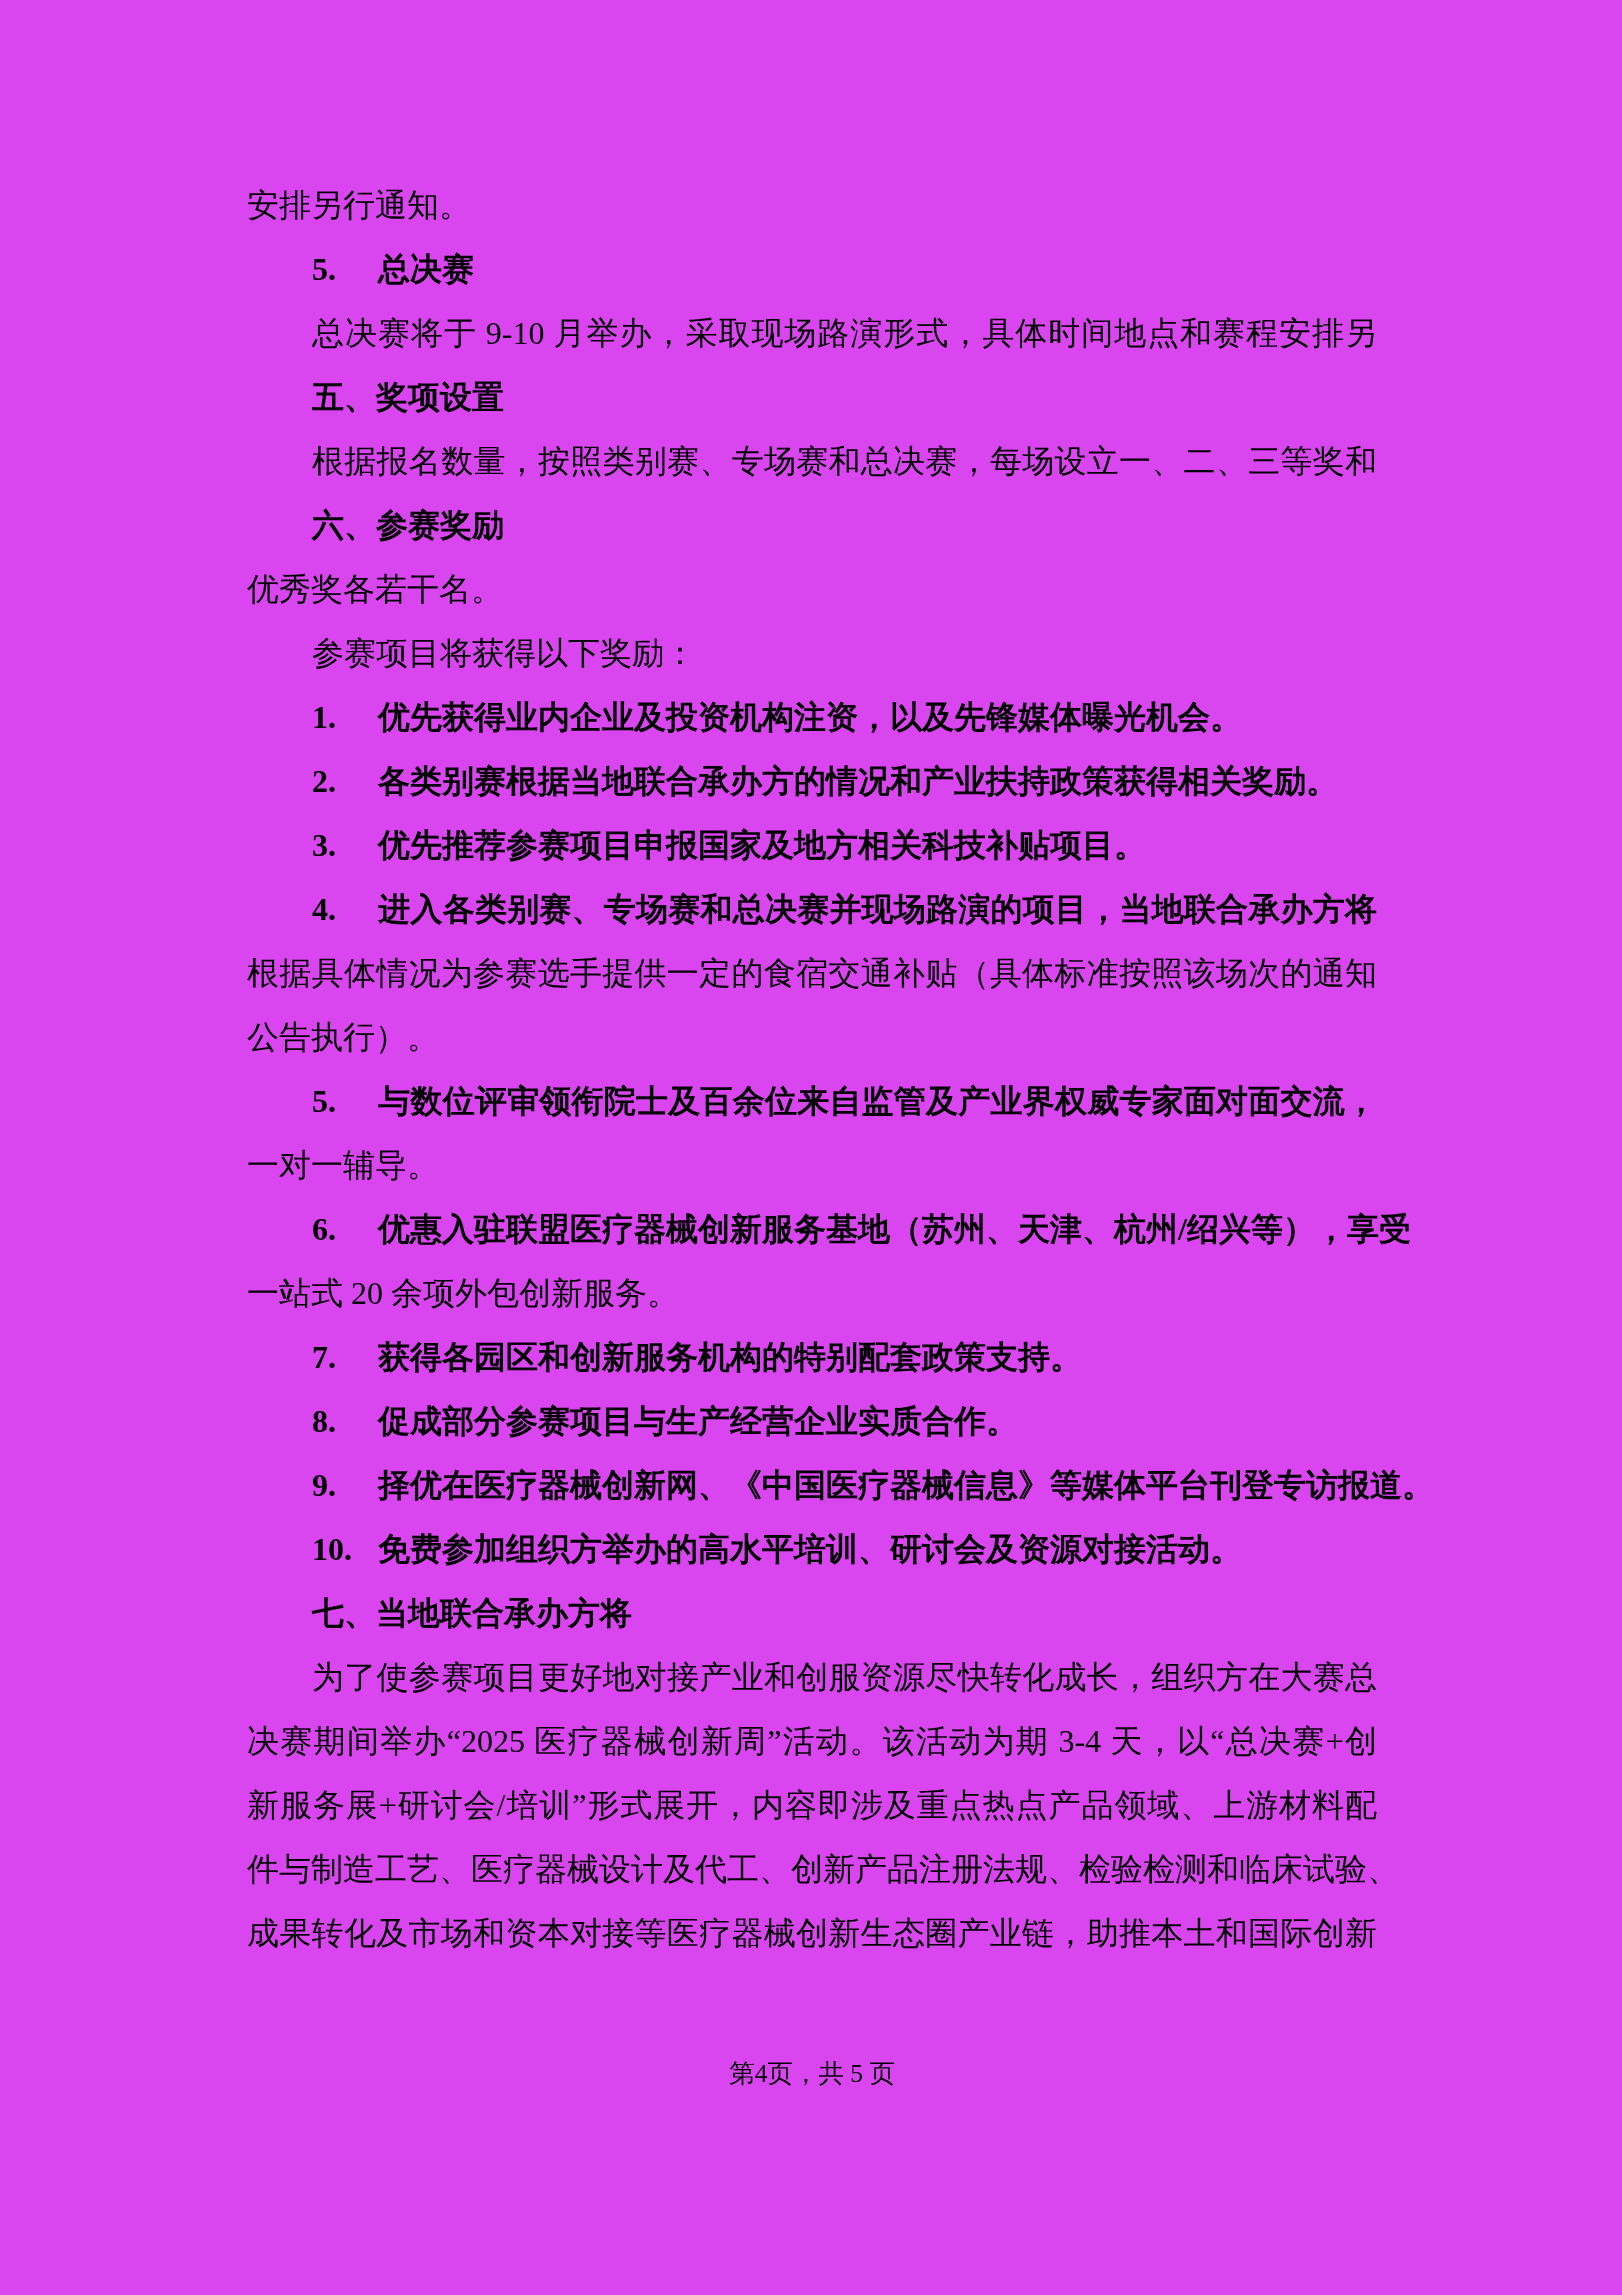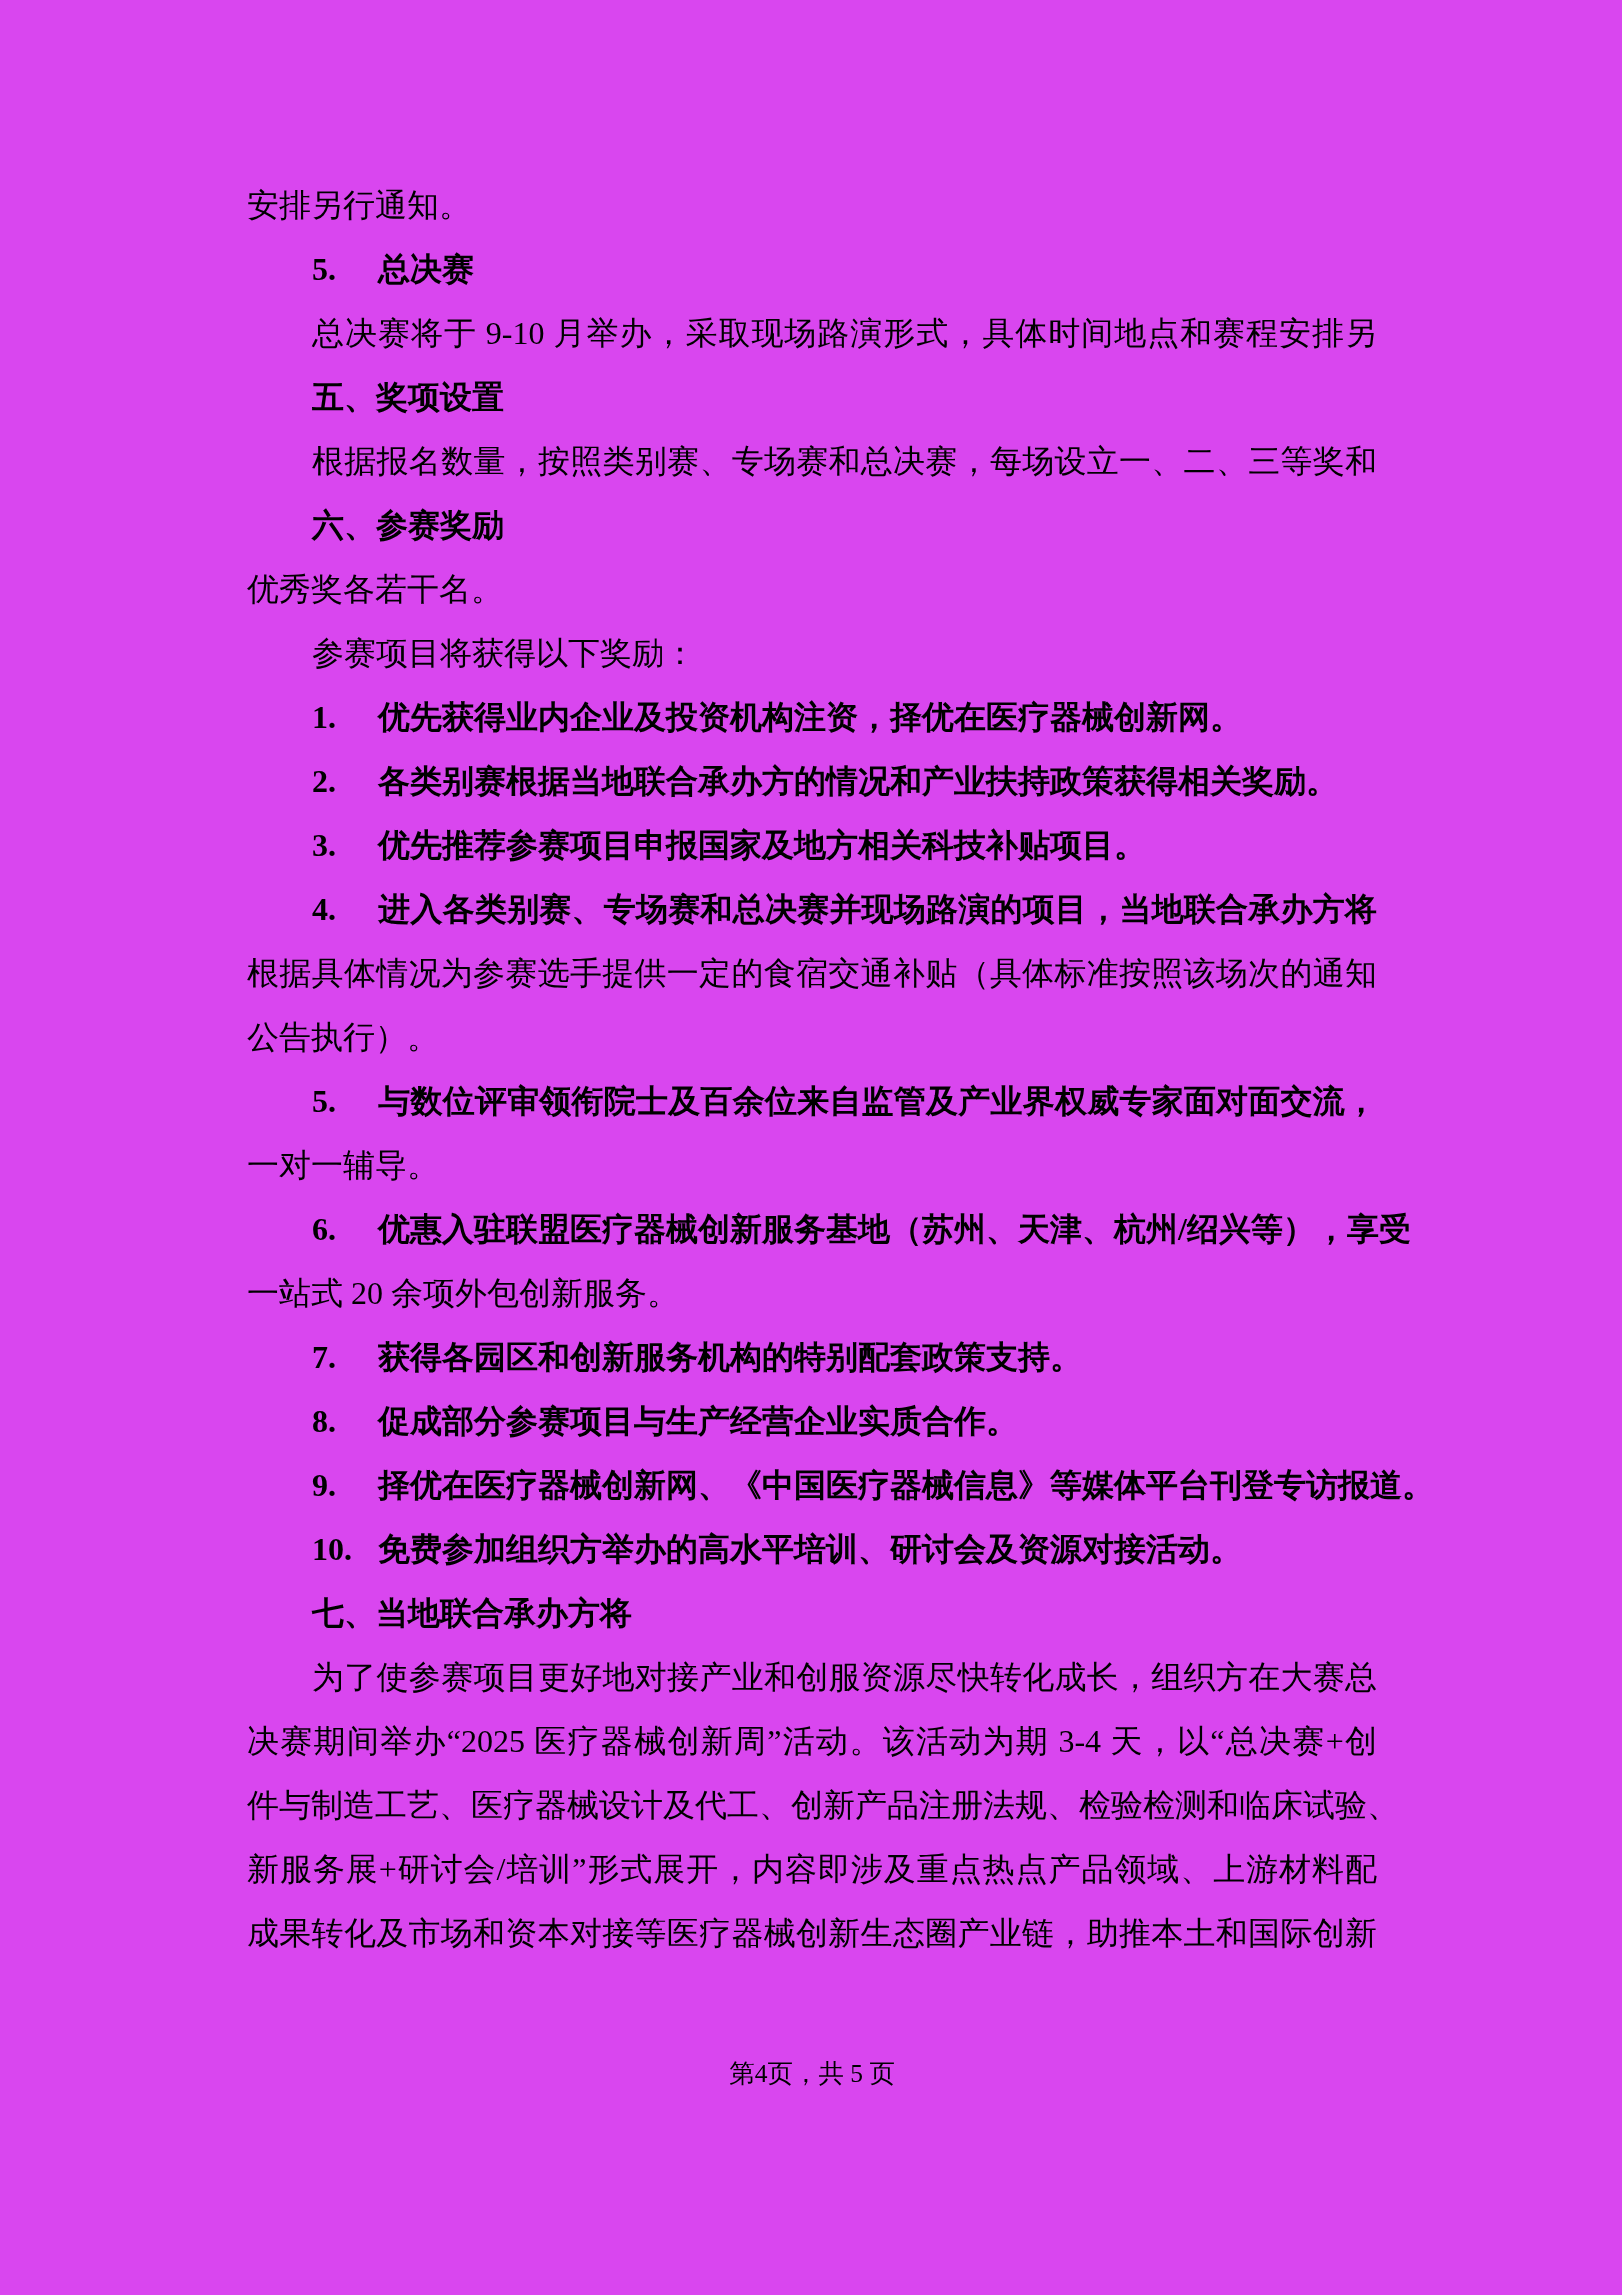--- a/index.html
+++ b/index.html
@@ -83,21 +83,21 @@
       <div class="line">
     
     <span class="txt">优秀奖各若干名。</span>
   </div>
       <div class="line indent-first">
     
     <span class="txt">参赛项目将获得以下奖励：</span>
   </div>
       <div class="line list-item">
     <span class="num">1.</span>
-    <span class="txt">优先获得业内企业及投资机构注资，择优在医疗器械创新网。</span>
+    <span class="txt">优先获得业内企业及投资机构注资，以及先锋媒体曝光机会。</span>
   </div>
       <div class="line list-item">
     <span class="num">2.</span>
     <span class="txt">各类别赛根据当地联合承办方的情况和产业扶持政策获得相关奖励。</span>
   </div>
       <div class="line list-item">
     <span class="num">3.</span>
     <span class="txt">优先推荐参赛项目申报国家及地方相关科技补贴项目。</span>
   </div>
       <div class="line justify list-item">
@@ -151,25 +151,25 @@
       <div class="line indent-first justify">
     
     <span class="txt">为了使参赛项目更好地对接产业和创服资源尽快转化成长，组织方在大赛总</span>
   </div>
       <div class="line justify">
     
     <span class="txt">决赛期间举办“2025 医疗器械创新周”活动。该活动为期 3-4 天，以“总决赛+创</span>
   </div>
       <div class="line justify">
     
-    <span class="txt">件与制造工艺、医疗器械设计及代工、创新产品注册法规、检验检测和临床试验、</span>
+    <span class="txt">新服务展+研讨会/培训”形式展开，内容即涉及重点热点产品领域、上游材料配</span>
   </div>
       <div class="line justify">
     
-    <span class="txt">新服务展+研讨会/培训”形式展开，内容即涉及重点热点产品领域、上游材料配</span>
+    <span class="txt">件与制造工艺、医疗器械设计及代工、创新产品注册法规、检验检测和临床试验、</span>
   </div>
       <div class="line justify">
     
     <span class="txt">成果转化及市场和资本对接等医疗器械创新生态圈产业链，助推本土和国际创新</span>
   </div>
     </div>
   <div class="footer">第4页，共 5 页</div>
 </div>
 
 

